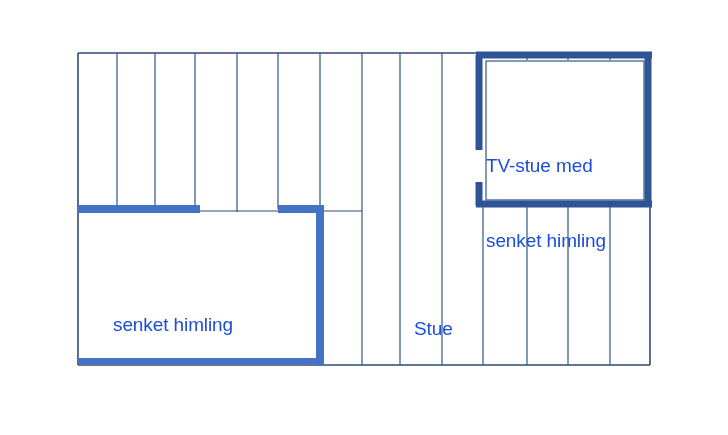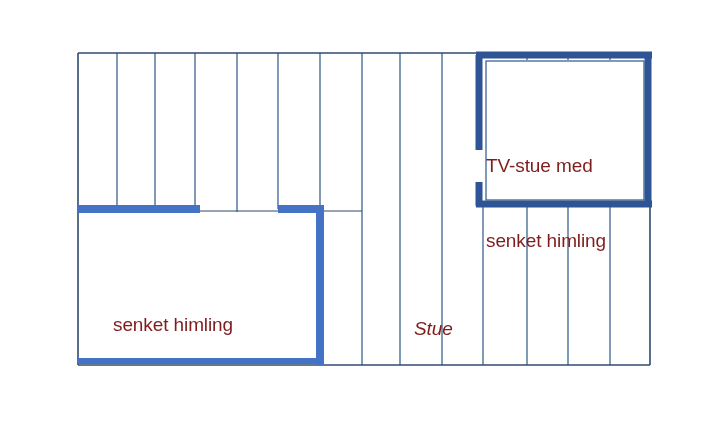--- a/index.html
+++ b/index.html
@@ -20,42 +20,41 @@
   }
   .svg-layer {
     position: absolute;
     left: 0;
     top: 0;
     width: 728px;
     height: 435px;
   }
   .room-label {
     position: absolute;
-    color: #7f1d1d;
+    color: #1d4ed8;
     font-family: "Liberation Sans", sans-serif;
     font-size: 19px;
     line-height: 25px;
     white-space: pre;
     letter-spacing: -0.1px;
   }
   #label-kjokken {
     left: 113px;
     top: 262px;
     text-align: center;
   }
   #label-tvstue {
     left: 486px;
     top: 103px;
     text-align: left;
   }
   #label-stue {
     left: 414px;
     top: 266px;
     text-align: left;
-    font-style: italic;
   }
 </style>
 </head>
 <body>
 
 <div id="plan-canvas">
 
   <svg class="svg-layer" viewBox="0 0 728 435">
 
     <g>

